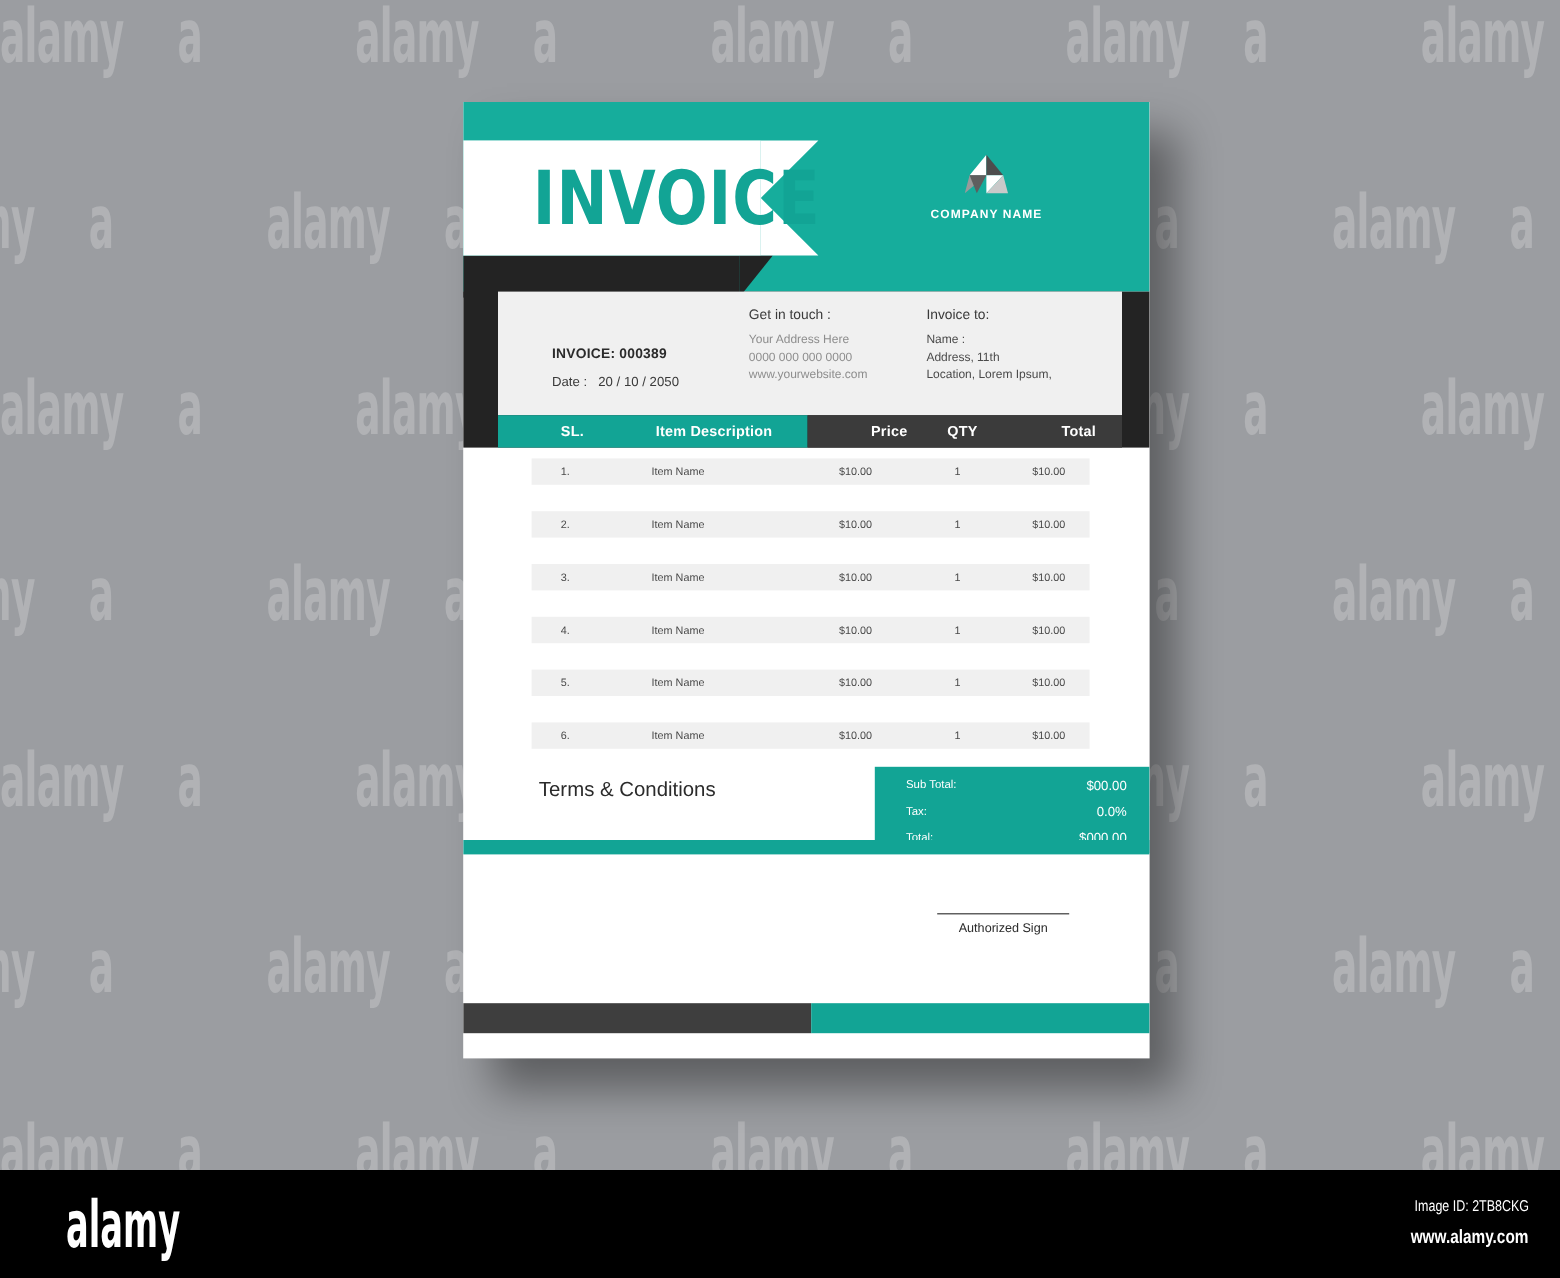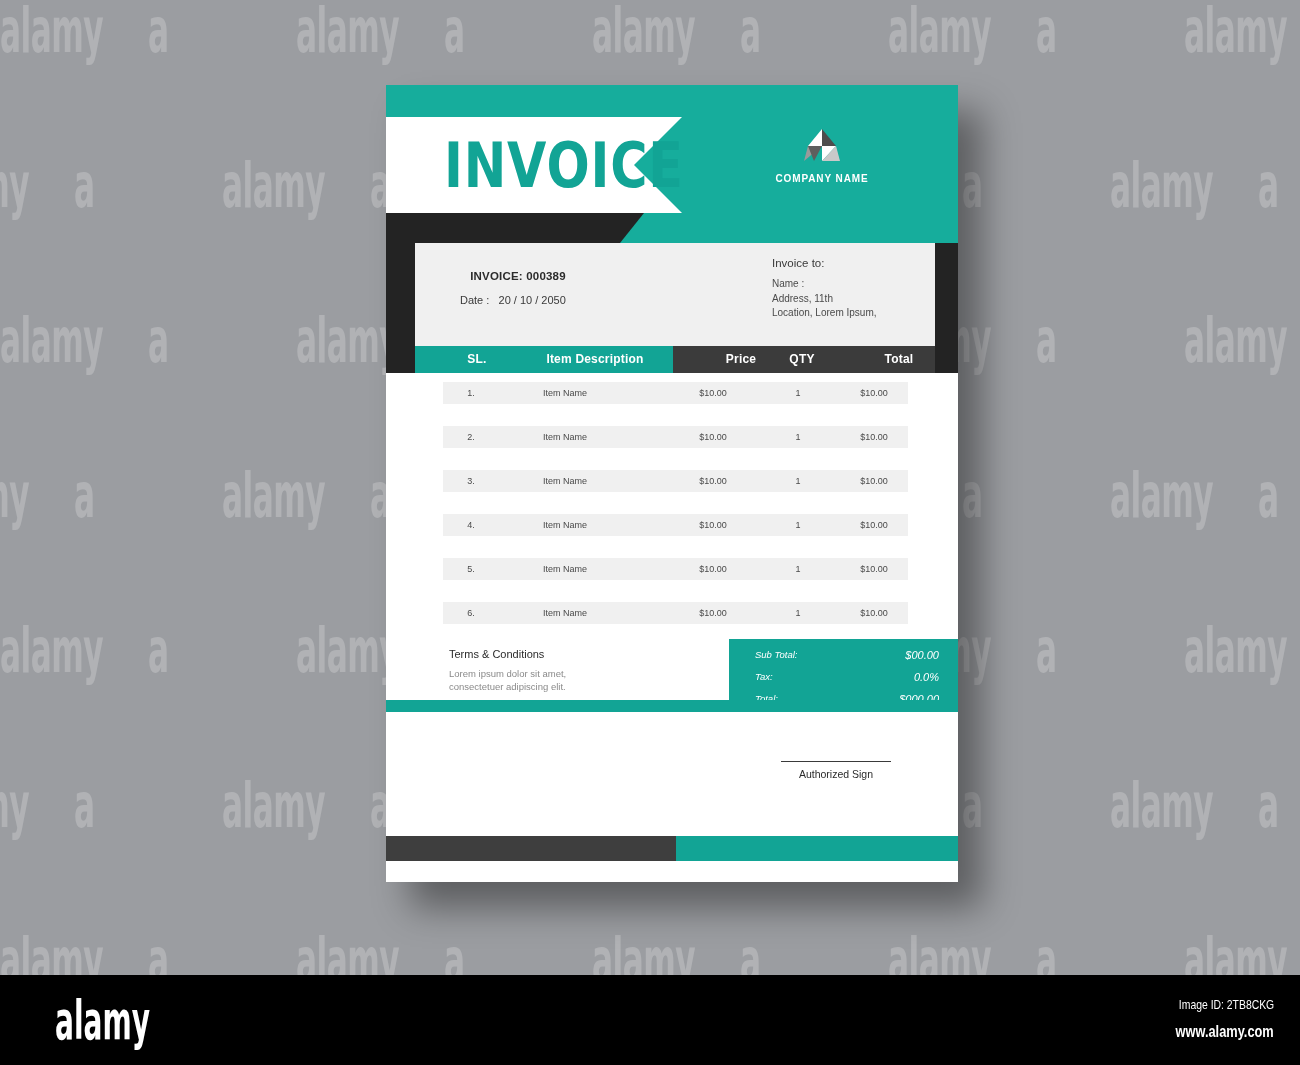--- a/index.html
+++ b/index.html
@@ -122,21 +122,21 @@
     left: 0; top: 158px; width: 572px; height: 130px;
     background: #232323;
   }
   .info-panel {
     position: absolute;
     left: 29px; top: 158px;
     width: 520px; height: 103px;
     background: #f0f0f0;
   }
   .ip-col { position: absolute; }
-  .ip-col.c1 { left: 45px; top: 27px; text-align: right; }
+  .ip-col.c1 { left: 45px; top: 46px; }
   .ip-col.c2 { left: 209px; top: 14px; }
   .ip-col.c3 { left: 357px; top: 14px; }
 
   .ip-strong {
     font-size: 11.5px;
     font-weight: 700;
     color: #2b2b2b;
     letter-spacing: 0.2px;
     white-space: nowrap;
   }
@@ -211,39 +211,39 @@
   .c-qty   { left: 330px; width: 50px; text-align: center; }
   .c-total { left: 400px; width: 62px; text-align: center; }
 
   
   .terms {
     position: absolute;
     left: 63px; top: 563px;
     width: 280px;
   }
   .terms-title {
-    font-size: 11px;
+    font-size: 17px;
     color: #2b2b2b;
     font-weight: 400;
     margin-bottom: 7px;
   }
   .terms-body {
     font-size: 9.5px;
     color: #8a8a8a;
     line-height: 13px;
   }
   .totals-box {
     position: absolute;
     left: 343px; top: 554px;
     width: 229px; height: 72px;
     background: #12a495;
   }
   .tot-row {
     position: absolute;
-    left: 0; width: 249px; height: 22px; line-height: 22px; font-style: italic;
+    left: 0; width: 249px; height: 22px; line-height: 22px;
   }
   .tot-row.r0 { top: 5px; }
   .tot-row.r1 { top: 27px; }
   .tot-row.r2 { top: 49px; }
   .tot-label {
     position: absolute; left: 26px;
     font-size: 9.5px; color: #ffffff;
   }
   .tot-value {
     position: absolute; left: 124px; width: 86px;
@@ -443,20 +443,26 @@
     <div class="info-dark"></div>
     <div class="info-panel">
       <div class="ip-col c1">
         <div class="ip-strong">INVOICE: 000389</div>
         <div class="ip-date">
           <span>Date :</span>
           &nbsp;
           <span>20 / 10 / 2050</span>
         </div>
       </div>
+      <div class="ip-col c2">
+        <div class="ip-head">Get in touch :</div>
+        <div class="ip-line">Your Address Here</div>
+        <div class="ip-line">0000 000 000 0000</div>
+        <div class="ip-line">www.yourwebsite.com</div>
+      </div>
       <div class="ip-col c3">
         <div class="ip-head">Invoice to:</div>
         <div class="ip-line dark">Name :</div>
         <div class="ip-line dark">Address, 11th</div>
         <div class="ip-line dark">Location, Lorem Ipsum,</div>
       </div>
     </div>
 
     <div class="th-row">
       <div class="th-teal"></div>
@@ -508,24 +514,20 @@
           <div class="cell c-sl">6.</div>
           <div class="cell c-name">Item Name</div>
           <div class="cell c-price">$10.00</div>
           <div class="cell c-qty">1</div>
           <div class="cell c-total">$10.00</div>
         </div>
       </div>
 
     <div class="terms">
       <div class="terms-title">Terms &amp; Conditions</div>
-      <div class="terms-body">
-        <div>Lorem ipsum dolor sit amet,</div>
-        <div>consectetuer adipiscing elit.</div>
-      </div>
     </div>
 
     <div class="totals-box">
       <div class="tot-row r0">
         <span class="tot-label">Sub Total:</span>
         <span class="tot-value">$00.00</span>
       </div>
       <div class="tot-row r1">
         <span class="tot-label">Tax:</span>
         <span class="tot-value">0.0%</span>

